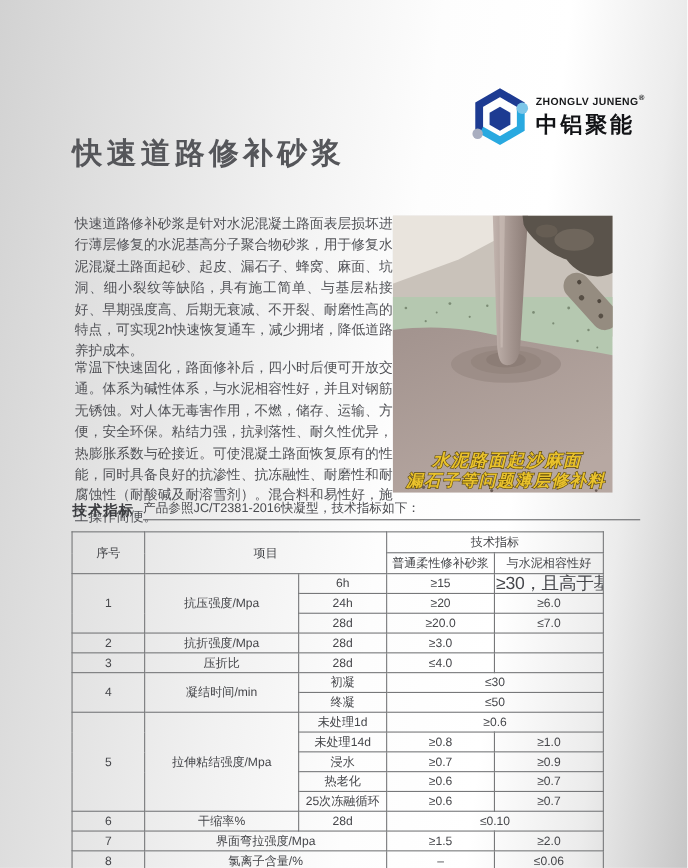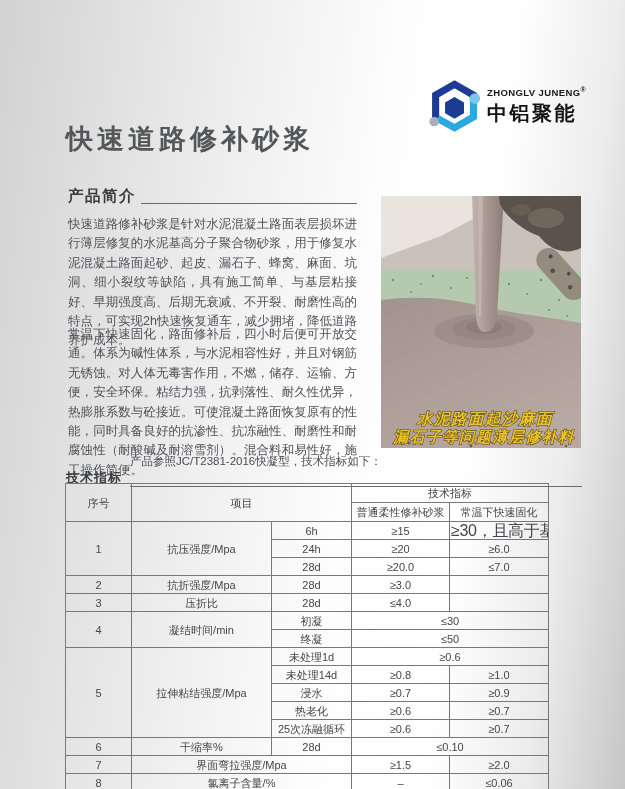--- a/index.html
+++ b/index.html
@@ -23,23 +23,23 @@
   .sec{position:absolute;left:68px;width:289px;}
   #sec-intro{top:186px;}
   #sec-features{top:317px;}
   .sec-head{display:flex;align-items:flex-end;}
   .sec-head h2{margin:0;font-size:15.5px;font-weight:bold;color:#3b3c40;letter-spacing:1.5px;white-space:nowrap;}
   .sec-head .rule{flex:1;border-bottom:1px solid #6a6b6e;margin-left:5px;margin-bottom:3px;}
   .sec p{margin:8px 0 0;font-size:12.5px;line-height:19.4px;color:#515257;text-align:justify;}
   
   .techline{position:absolute;left:66px;top:454px;width:516px;display:flex;align-items:flex-end;}
   .tech-label{font-size:13px;font-weight:bold;color:#3b3c40;letter-spacing:1px;white-space:nowrap;}
-  .tech-note{flex:1;margin-left:8px;font-size:11.5px;color:#4a4b4f;border-bottom:1px solid #6a6b6e;padding-bottom:17px;white-space:nowrap;}
-  
-  .photo{position:absolute;left:357px;top:196px;width:180px;height:252px;margin-left:24px;}
+  .tech-note{flex:1;margin-left:8px;font-size:11.5px;color:#4a4b4f;border-bottom:1px solid #6a6b6e;padding-bottom:3px;white-space:nowrap;}
+  
+  .photo{position:absolute;left:357px;top:196px;width:180px;height:252px;}
   .photo svg{display:block;}
   .caption{
     font-weight:bold;font-style:italic;letter-spacing:1.5px;
     fill:#e9c22c;stroke:#5f4a0c;stroke-width:1.1px;paint-order:stroke;
     font-family:"Liberation Sans","DejaVu Sans",sans-serif;
   }
   
   table.spec{
     position:absolute;left:65px;top:483px;width:483px;
     border-collapse:collapse;table-layout:fixed;
@@ -67,24 +67,20 @@
       <circle cx="48.5" cy="19" r="5.5" fill="#7cc6e9"></circle>
       <circle cx="5.5" cy="43.5" r="5" fill="#a9aec0"></circle>
     </svg>
     <div class="logo-text">
       <div class="logo-en"><span>ZHONGLV JUNENG</span><span class="reg">®</span></div>
       <div class="logo-cn">中铝聚能</div>
     </div>
   </div>
 
   <div class="sec" id="sec-intro">
-    <div class="sec-head">
-      <h2>产品简介</h2>
-      <div class="rule"></div>
-    </div>
     <p>快速道路修补砂浆是针对水泥混凝土路面表层损坏进行薄层修复的水泥基高分子聚合物砂浆，用于修复水泥混凝土路面起砂、起皮、漏石子、蜂窝、麻面、坑洞、细小裂纹等缺陷，具有施工简单、与基层粘接好、早期强度高、后期无衰减、不开裂、耐磨性高的特点，可实现2h快速恢复通车，减少拥堵，降低道路养护成本。</p>
   </div>
 
   <div class="sec" id="sec-features">
     <p>常温下快速固化，路面修补后，四小时后便可开放交通。体系为碱性体系，与水泥相容性好，并且对钢筋无锈蚀。对人体无毒害作用，不燃，储存、运输、方便，安全环保。粘结力强，抗剥落性、耐久性优异，热膨胀系数与砼接近。可使混凝土路面恢复原有的性能，同时具备良好的抗渗性、抗冻融性、耐磨性和耐腐蚀性（耐酸碱及耐溶雪剂）。混合料和易性好，施工操作简便。</p>
   </div>
 
   <div class="photo">
     <svg width="200" height="252" viewBox="0 0 200 252">
       <defs>
@@ -167,21 +163,21 @@
         <col style="width:99px">
     </colgroup>
     <tbody>
         <tr class="hrow">
       <th rowspan="2">序号</th>
       <th rowspan="2" colspan="2">项目</th>
       <th colspan="2">技术指标</th>
     </tr>
     <tr class="hrow">
       <th>普通柔性修补砂浆</th>
-      <th>常温下快速固化</th>
+      <th>与水泥相容性好</th>
     </tr>
     <tr>
       <td rowspan="3">1</td>
       <td rowspan="3">抗压强度/Mpa</td>
       <td>6h</td>
       <td>≥15</td>
       <td class="tight">≥30，且高于基体强度</td>
     </tr>
     <tr>
       <td>24h</td>

